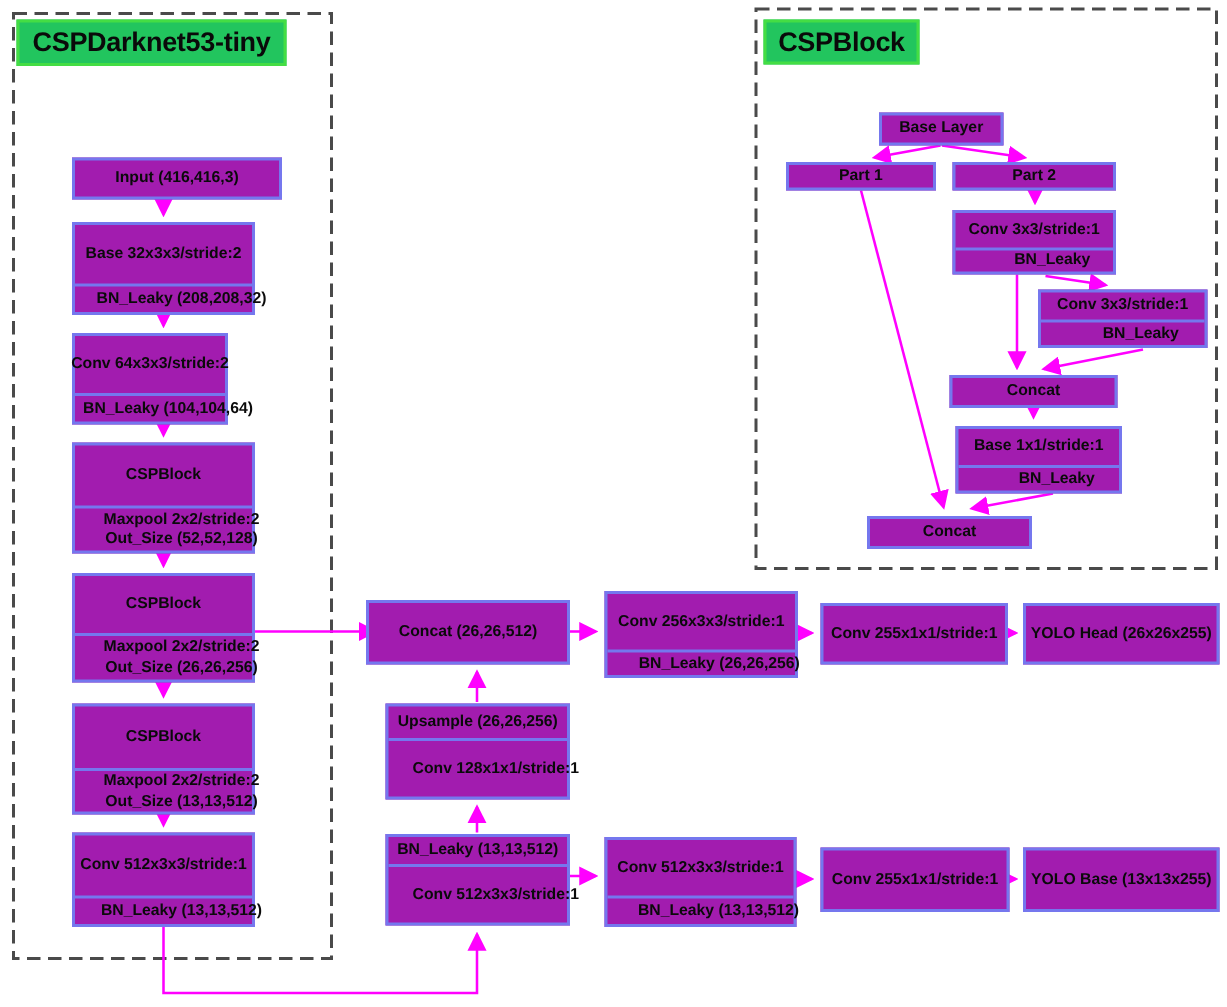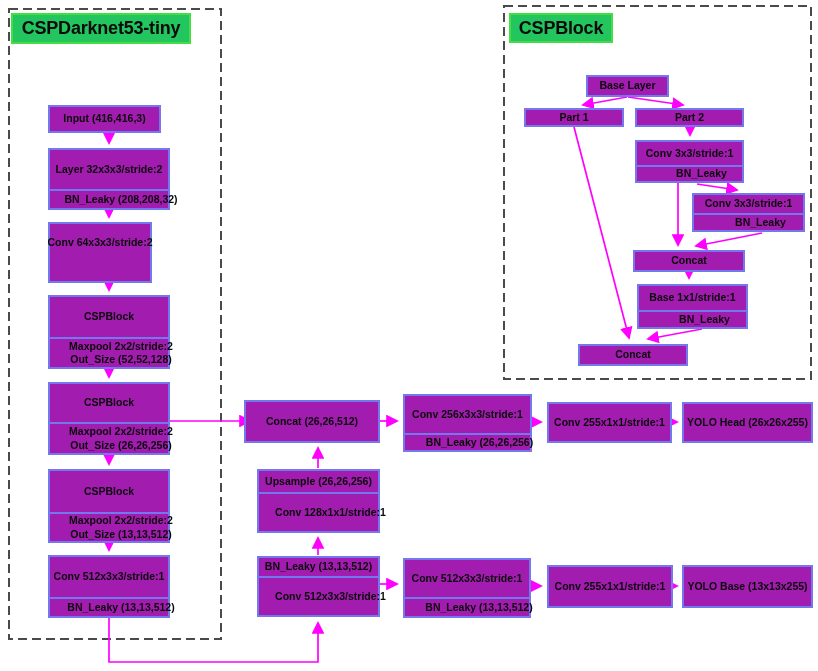--- a/index.html
+++ b/index.html
@@ -71,31 +71,32 @@
     <path class="wire" d="M697,184 L737,190" marker-end="url(#ah)"></path>
     <path class="wire" d="M762,233 L696,246" marker-end="url(#ah)"></path>
     <path class="wire" d="M689,272 L689,278" marker-end="url(#ah)"></path>
     <path class="wire" d="M702,329 L648,339" marker-end="url(#ah)"></path>
     <path class="wire" d="M574,127 L629,338" marker-end="url(#ah)"></path>
   </svg>
 
   <div class="titlebox" style="left:11px;top:13px;width:180px;height:31px">CSPDarknet53-tiny</div>
   <div class="titlebox" style="left:509px;top:13px;width:104px;height:30px">CSPBlock</div>
 
-  <div class="node" style="left:48px;top:105px;width:113px;height:28px">
+  <div class="node" style="left:48px;top:105px;width:140px;height:28px">
     <div class="sec" style="flex:1">Input (416,416,3)</div>
   </div>
 
   <div class="node" style="left:48px;top:148px;width:122px;height:62px">
-    <div class="sec" style="height:39px">Layer 32x3x3/stride:2</div>
+    <div class="sec" style="height:39px">Base 32x3x3/stride:2</div>
     <div class="sec div" style="flex:1">BN_Leaky (208,208,32)</div>
   </div>
 
   <div class="node" style="left:48px;top:222px;width:104px;height:61px">
     <div class="sec" style="height:38px">Conv 64x3x3/stride:2</div>
+    <div class="sec div" style="flex:1">BN_Leaky (104,104,64)</div>
   </div>
 
   <div class="node" style="left:48px;top:295px;width:122px;height:74px">
     <div class="sec" style="height:40px">CSPBlock</div>
     <div class="sec div" style="flex:1">
       <div>Maxpool 2x2/stride:2</div>
       <div>Out_Size (52,52,128)</div>
     </div>
   </div>
 

